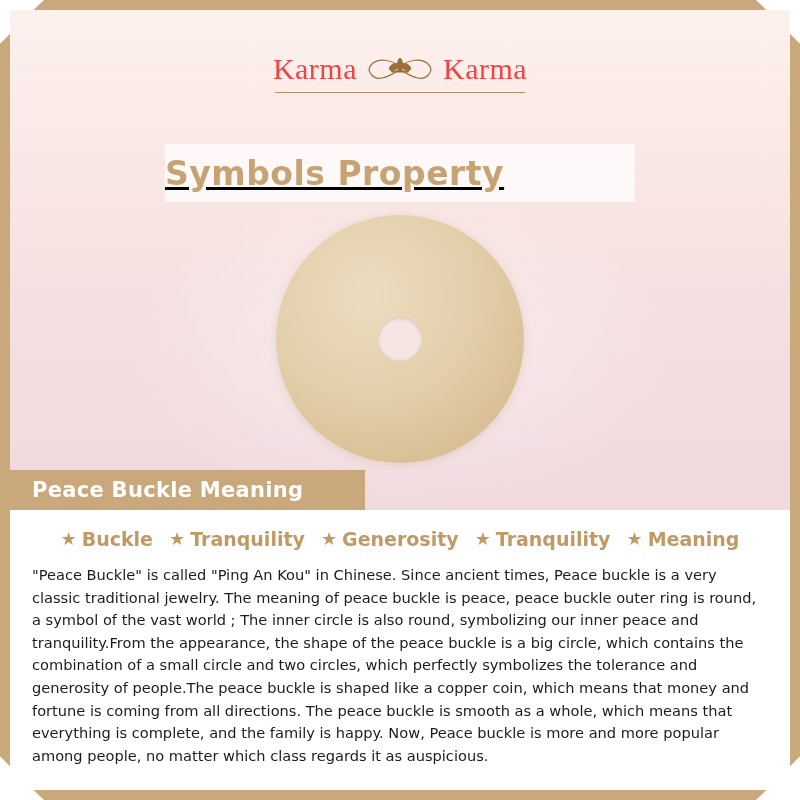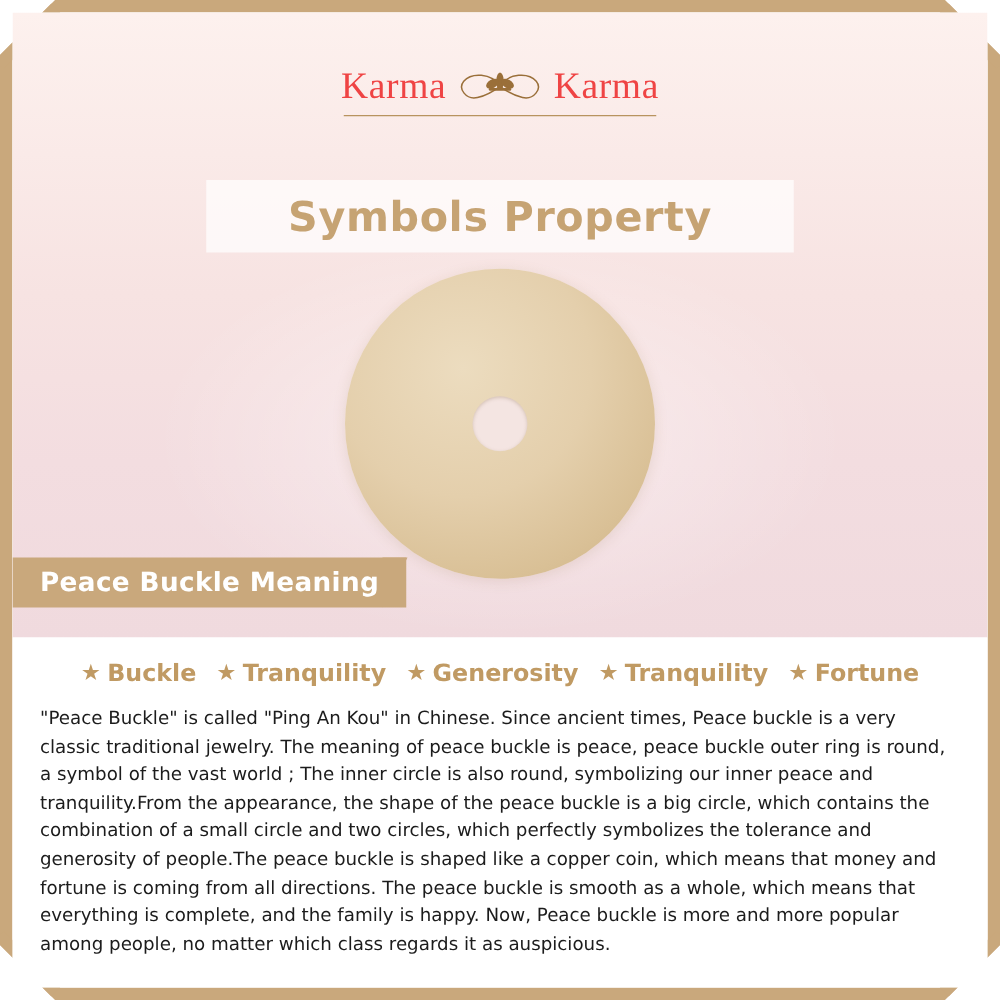--- a/index.html
+++ b/index.html
@@ -151,21 +151,21 @@
   .title-band {
     position: absolute;
     left: 155px;
     top: 134px;
     width: 470px;
     height: 58px;
     background: rgba(255,255,255,0.72);
     z-index: 5;
     display: flex;
     align-items: center;
-    justify-content: center;
+    text-decoration: underline;
   }
   .title-band h1 {
     margin: 0;
     font-size: 33px;
     font-weight: bold;
     color: #c6a373;
     letter-spacing: 0.5px;
     font-family: "DejaVu Sans", sans-serif;
   }
 
@@ -193,28 +193,28 @@
     width: 44px; height: 44px;
     border-radius: 50%;
     background: #f4e5e2;
     box-shadow: inset 0 1px 3px rgba(150,120,90,0.35);
   }
 
   
   .ribbon {
     position: absolute;
     left: 0;
-    top: 436px;
+    top: 460px;
     height: 40px;
     background: #c9a87c;
     z-index: 6;
     display: flex;
     align-items: center;
     padding-left: 22px;
-    padding-right: 22px;
+    padding-right: 62px;
     box-sizing: border-box;
   }
   .ribbon-text {
     color: #ffffff;
     font-size: 21px;
     font-weight: bold;
     letter-spacing: 0.3px;
     white-space: nowrap;
     font-family: "DejaVu Sans", sans-serif;
   }
@@ -344,21 +344,21 @@
         <span class="kw">
           <span class="star">★</span>
           <span>Generosity</span>
         </span>
         <span class="kw">
           <span class="star">★</span>
           <span>Tranquility</span>
         </span>
         <span class="kw">
           <span class="star">★</span>
-          <span>Fortune</span>
+          <span>Meaning</span>
         </span>
       </div>
 
       <p class="body-text">"Peace Buckle" is called "Ping An Kou" in Chinese. Since ancient times, Peace buckle is a very classic traditional jewelry. The meaning of peace buckle is peace, peace buckle outer ring is round, a symbol of the vast world ; The inner circle is also round, symbolizing our inner peace and tranquility.From the appearance, the shape of the peace buckle is a big circle, which contains the combination of a small circle and two circles, which perfectly symbolizes the tolerance and generosity of people.The peace buckle is shaped like a copper coin, which means that money and fortune is coming from all directions. The peace buckle is smooth as a whole, which means that everything is complete, and the family is happy. Now, Peace buckle is more and more popular among people, no matter which class regards it as auspicious.</p>
     </div>
 
   </div>
 </div>
 
 </body></html>

